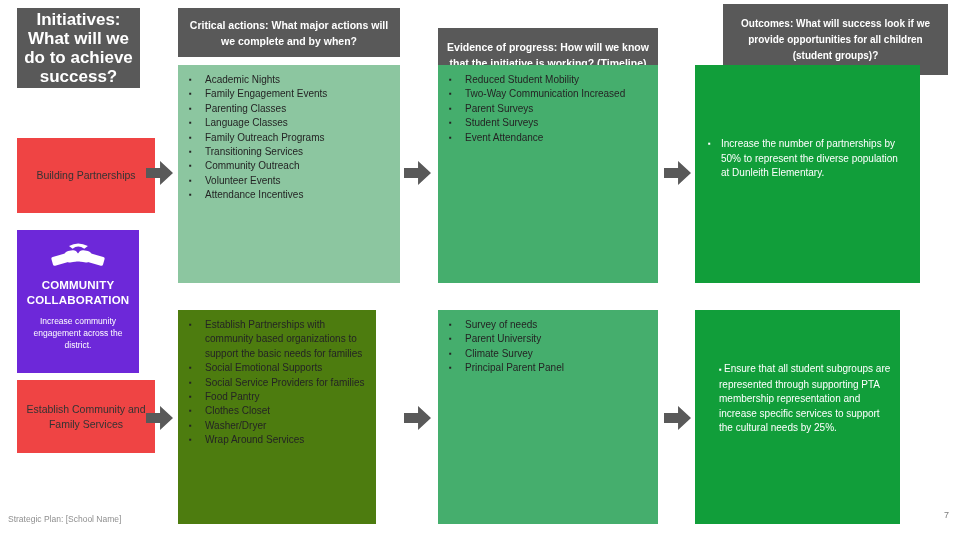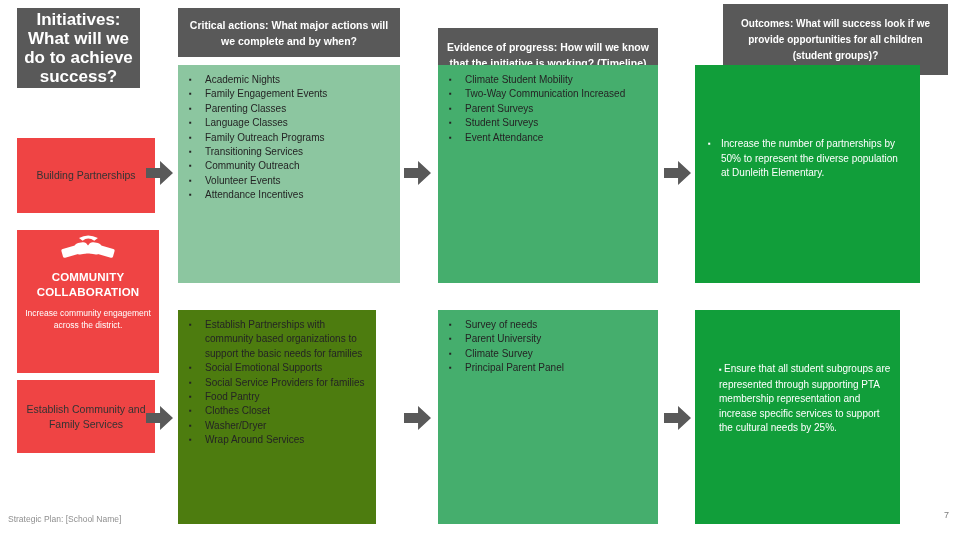--- a/index.html
+++ b/index.html
@@ -22,23 +22,23 @@
   .init-box{
     position:absolute;left:17px;width:138px;background:#ef4444;color:#333333;
     display:flex;align-items:center;justify-content:center;text-align:center;
     font-size:10.5px;line-height:15px;box-sizing:border-box;
   }
   #init1{top:138px;height:75px;}
   #init2{top:380px;height:73px;}
 
   
   .card{
-    position:absolute;left:17px;top:230px;width:142px;height:143px;
-    background:#ef4444;color:#ffffff;text-align:center;
-    box-sizing:border-box;padding-top:1px;
+    position:absolute;left:17px;top:230px;width:122px;height:143px;
+    background:#6d28d9;color:#ffffff;text-align:center;
+    box-sizing:border-box;padding-top:9px;
   }
   .card svg{width:54px;height:34px;}
   .card-title{font-weight:bold;font-size:11.5px;line-height:15px;margin-top:1px;letter-spacing:.2px;}
   .card-sub{font-size:8.5px;line-height:12px;margin-top:7px;padding:0 7px;}
 
   
   .list-box{position:absolute;box-sizing:border-box;padding:8px 6px 0 0;}
   #ab1{left:178px;top:65px;width:222px;height:218px;background:#8cc6a0;}
   #ab2{left:178px;top:310px;width:198px;height:214px;background:#4d7c0f;}
   #eb1{left:438px;top:65px;width:220px;height:218px;background:#45ae6d;}
@@ -119,21 +119,21 @@
       <li>Social Service Providers for families</li>
       <li>Food Pantry</li>
       <li>Clothes Closet</li>
       <li>Washer/Dryer</li>
       <li>Wrap Around Services</li>
     </ul>
   </div>
 
   <div class="list-box" id="eb1">
     <ul class="plist">
-      <li>Climate Student Mobility</li>
+      <li>Reduced Student Mobility</li>
       <li>Two-Way Communication Increased</li>
       <li>Parent Surveys</li>
       <li>Student Surveys</li>
       <li>Event Attendance</li>
     </ul>
   </div>
 
   <div class="list-box" id="eb2">
     <ul class="plist">
       <li>Survey of needs</li>

